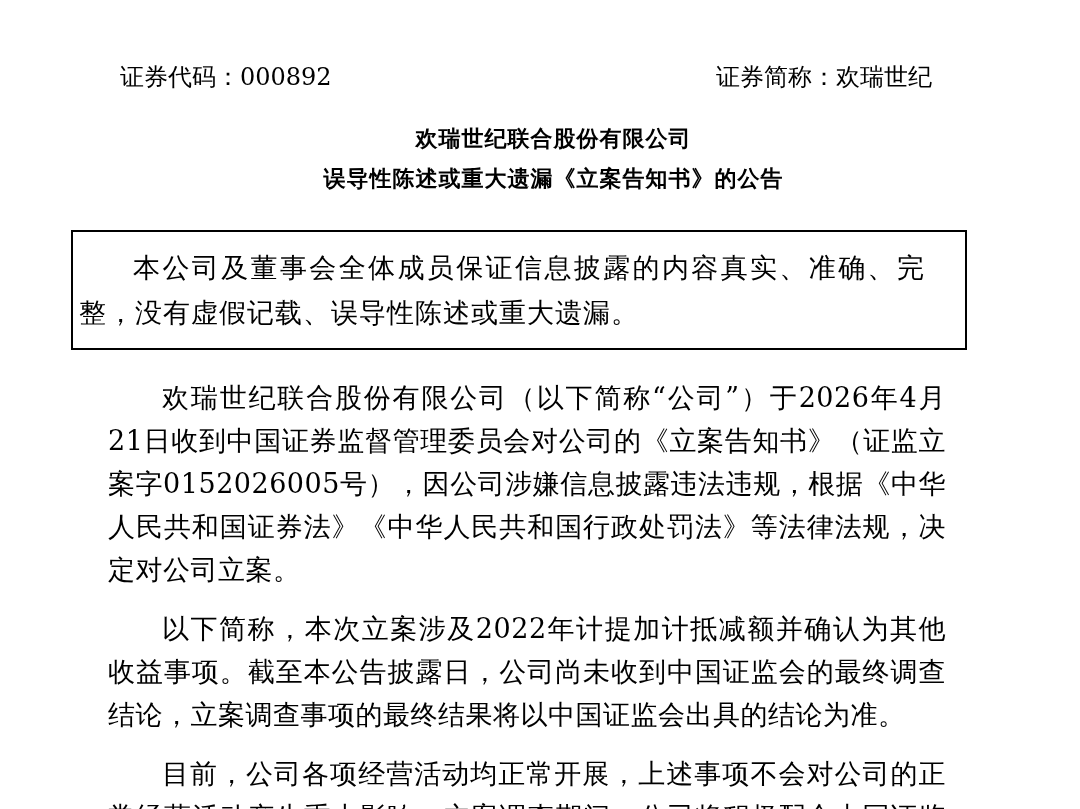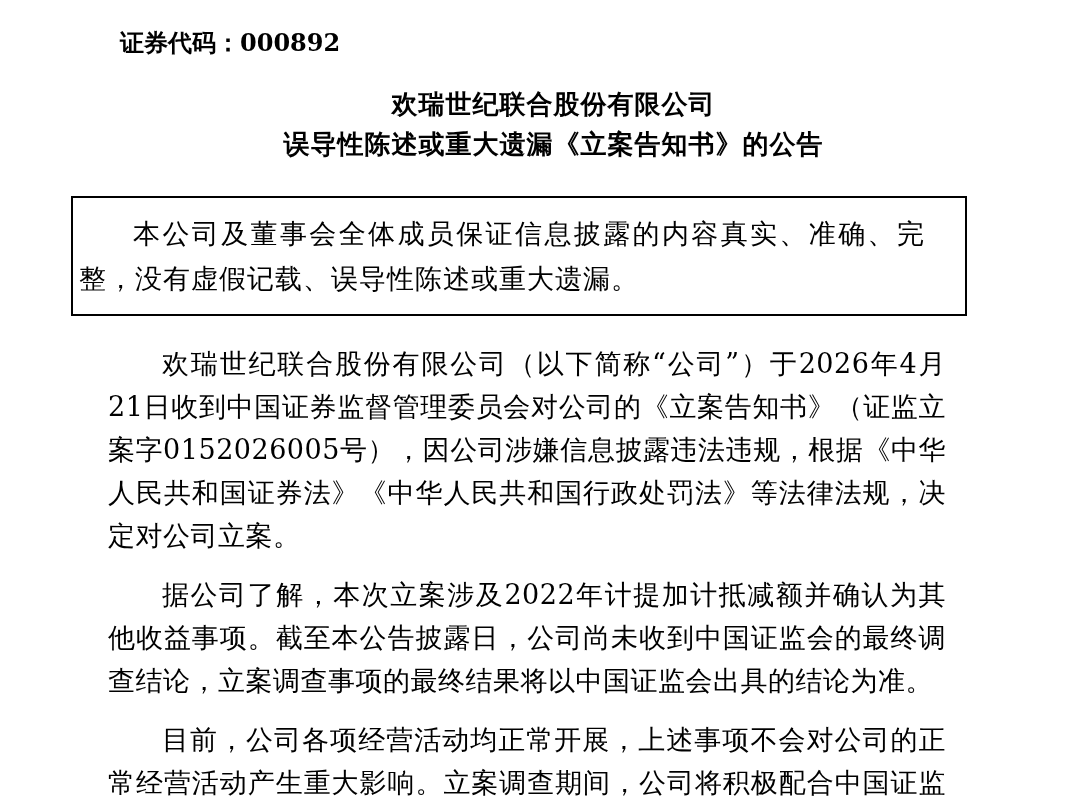--- a/index.html
+++ b/index.html
@@ -16,30 +16,30 @@
   }
   .page {
     position: relative;
     width: 1080px;
     height: 809px;
     background: #ffffff;
   }
   .doc-header {
     display: flex;
     justify-content: space-between;
-    margin: 28px 148px 0 120px;
+    margin: 62px 148px 0 120px;
     font-size: 24px;
     line-height: 30px;
-    font-weight: bold;
+    font-weight: normal;
     white-space: nowrap;
   }
   .doc-title {
     margin-top: 26px;
     text-align: center;
-    font-size: 26px;
+    font-size: 22px;
     line-height: 40px;
     font-weight: bold;
     letter-spacing: 1px;
     padding-left: 27px;
   }
   .disclaimer-box {
     box-sizing: border-box;
     margin: 32px 0 0 71px;
     width: 896px;
     border: 2px solid #000000;
@@ -65,30 +65,31 @@
     text-indent: 2em;
   }
 </style>
 </head>
 <body>
 
 <div class="page">
 
   <div class="doc-header">
     <span>证券代码：000892</span>
+    <span>证券简称：欢瑞世纪</span>
   </div>
 
   <div class="doc-title">
     <div>欢瑞世纪联合股份有限公司</div>
     <div>误导性陈述或重大遗漏《立案告知书》的公告</div>
   </div>
 
   <div class="disclaimer-box">
     <p>本公司及董事会全体成员保证信息披露的内容真实、准确、完整，没有虚假记载、误导性陈述或重大遗漏。</p>
   </div>
 
   <div class="doc-body">
     <p>欢瑞世纪联合股份有限公司（以下简称“公司”）于2026年4月21日收到中国证券监督管理委员会对公司的《立案告知书》（证监立案字0152026005号），因公司涉嫌信息披露违法违规，根据《中华人民共和国证券法》《中华人民共和国行政处罚法》等法律法规，决定对公司立案。</p>
-    <p>据公司了解，本次立案涉及2022年计提加计抵减额并确认为其他收益事项。截至本公告披露日，公司尚未收到中国证监会的最终调查结论，立案调查事项的最终结果将以中国证监会出具的结论为准。</p>
+    <p>以下简称，本次立案涉及2022年计提加计抵减额并确认为其他收益事项。截至本公告披露日，公司尚未收到中国证监会的最终调查结论，立案调查事项的最终结果将以中国证监会出具的结论为准。</p>
     <p>目前，公司各项经营活动均正常开展，上述事项不会对公司的正常经营活动产生重大影响。立案调查期间，公司将积极配合中国证监会的各项工作，严格按照相关规定及监管要求履行信息披露义务。</p>
   </div>
 
 </div>
 
 </body></html>

